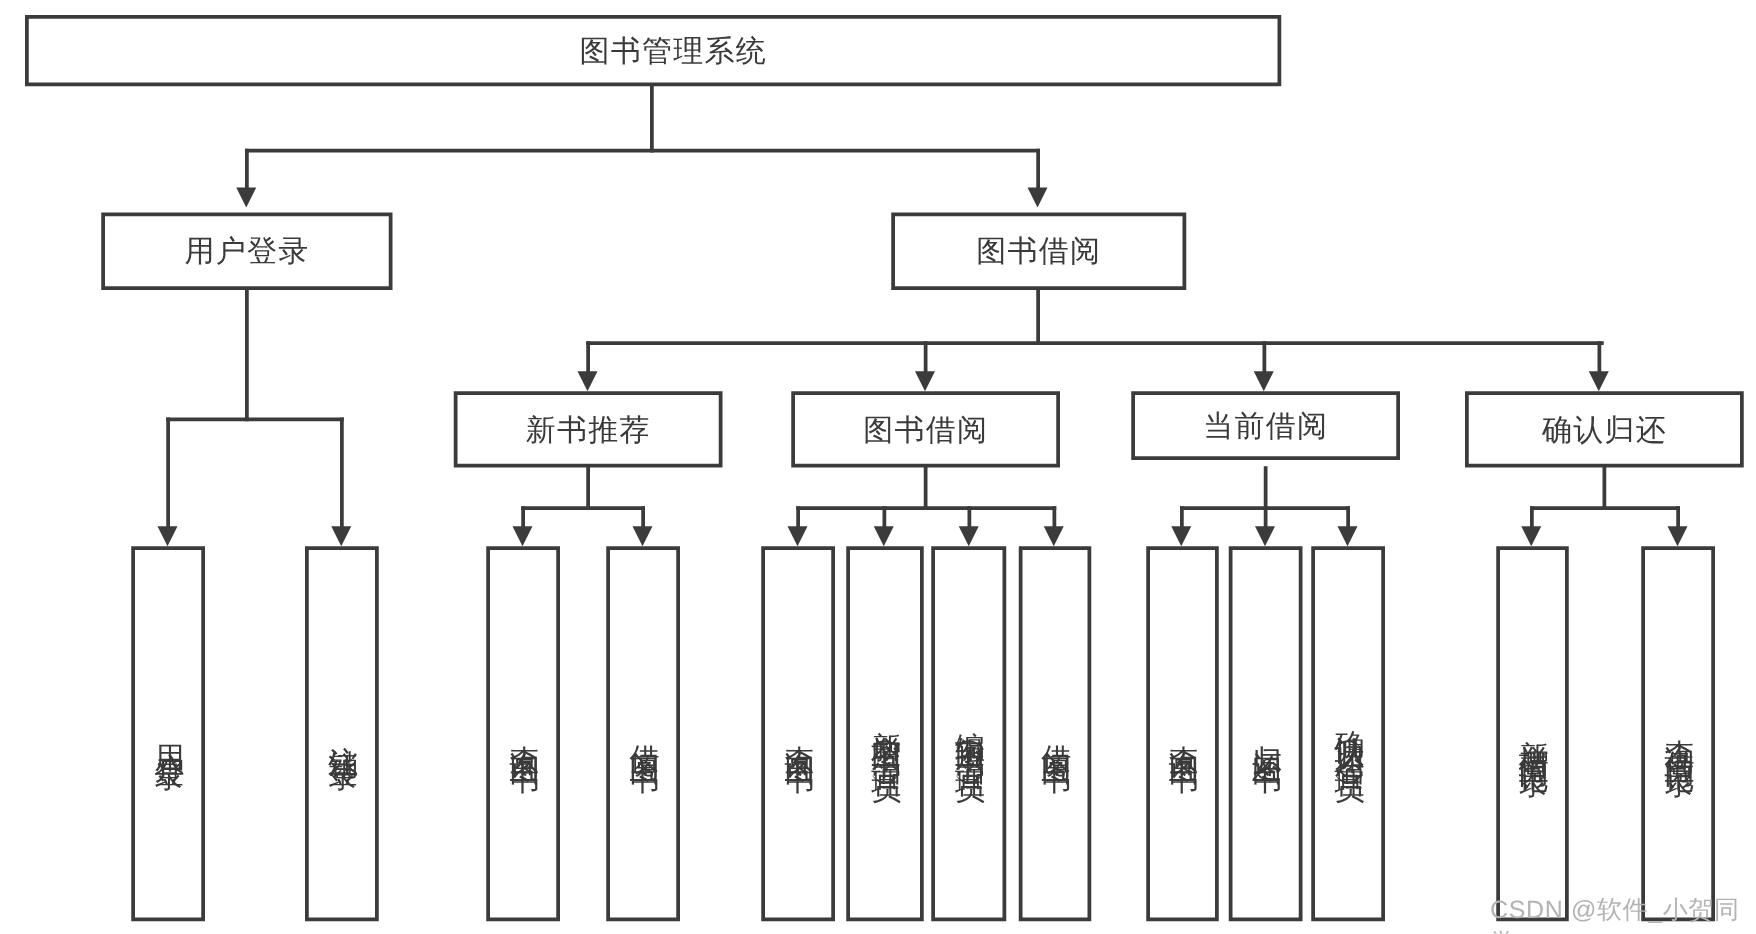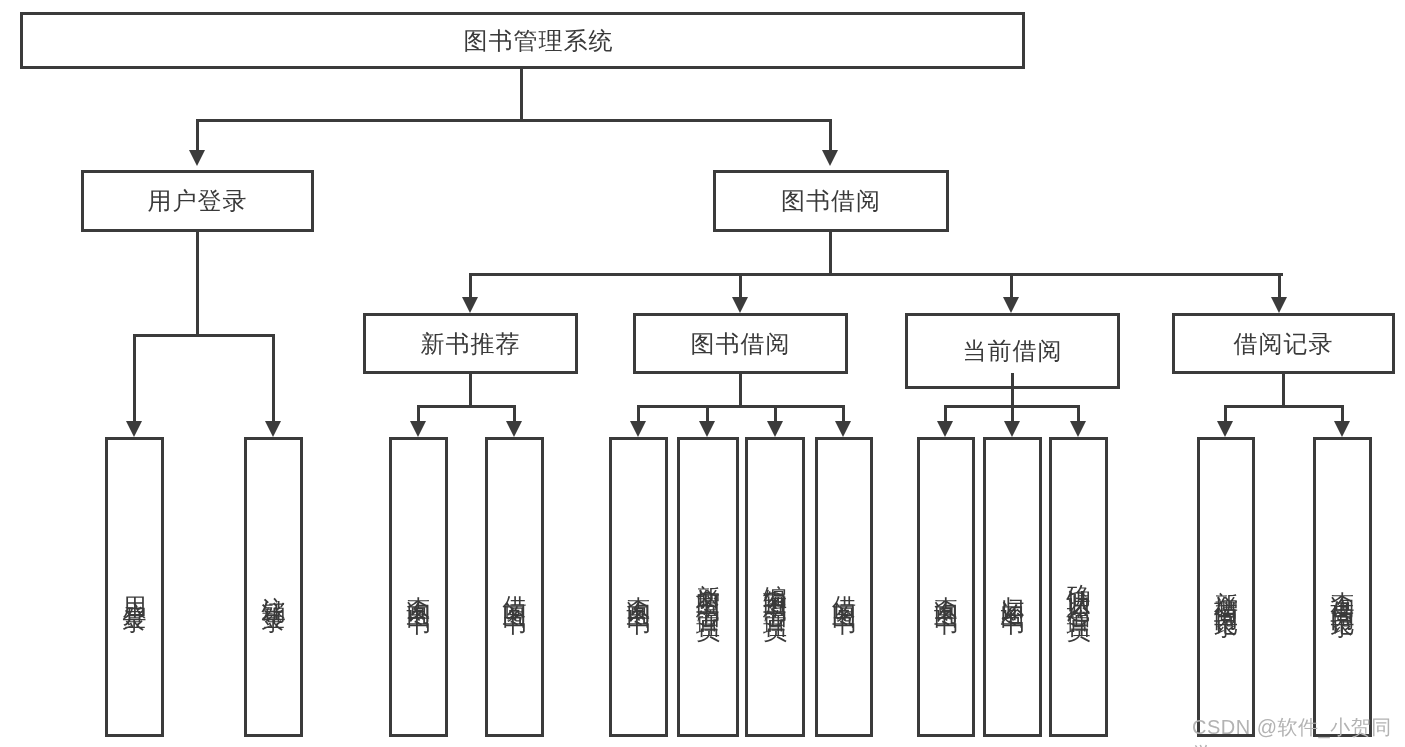--- a/index.html
+++ b/index.html
@@ -84,22 +84,22 @@
   <div class="ah" style="left:462px; top:297px;"></div>
   <div class="vl" style="left:739px; top:273px; height:26px;"></div>
   <div class="ah" style="left:732px; top:297px;"></div>
   <div class="vl" style="left:1010px; top:273px; height:26px;"></div>
   <div class="ah" style="left:1003px; top:297px;"></div>
   <div class="vl" style="left:1278px; top:273px; height:26px;"></div>
   <div class="ah" style="left:1271px; top:297px;"></div>
 
   <div class="box" style="left:363px; top:313px; width:215px; height:61px;">新书推荐</div>
   <div class="box" style="left:633px; top:313px; width:215px; height:61px;">图书借阅</div>
-  <div class="box" style="left:905px; top:313px; width:215px; height:76px;font-family:Liberation Mono, monospace;">当前借阅</div>
-  <div class="box" style="left:1172px; top:313px; width:223px; height:61px;">借阅记录</div>
+  <div class="box" style="left:905px; top:313px; width:215px; height:55px;font-family:Liberation Mono, monospace;">当前借阅</div>
+  <div class="box" style="left:1172px; top:313px; width:223px; height:61px;">确认归还</div>
 
   <div class="vl" style="left:469px; top:373px; height:35px;"></div>
   <div class="vl" style="left:739px; top:373px; height:35px;"></div>
   <div class="vl" style="left:1011px; top:373px; height:35px;"></div>
   <div class="vl" style="left:1282px; top:373px; height:35px;"></div>
 
   <div class="hl" style="left:417px; top:405px; width:99px;"></div>
   <div class="hl" style="left:637px; top:405px; width:208px;"></div>
   <div class="hl" style="left:944px; top:405px; width:136px;"></div>
   <div class="hl" style="left:1224px; top:405px; width:120px;"></div>

